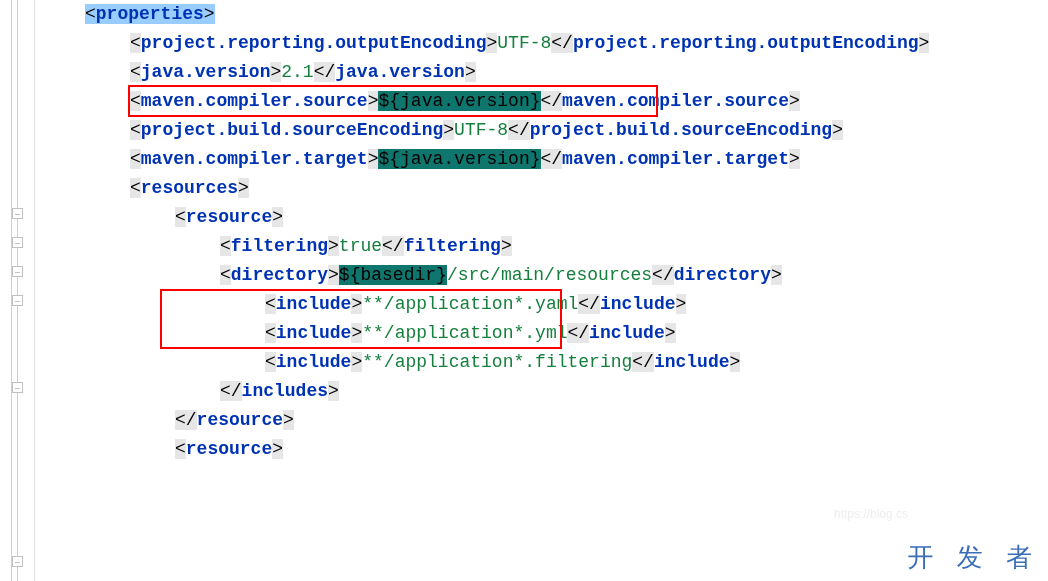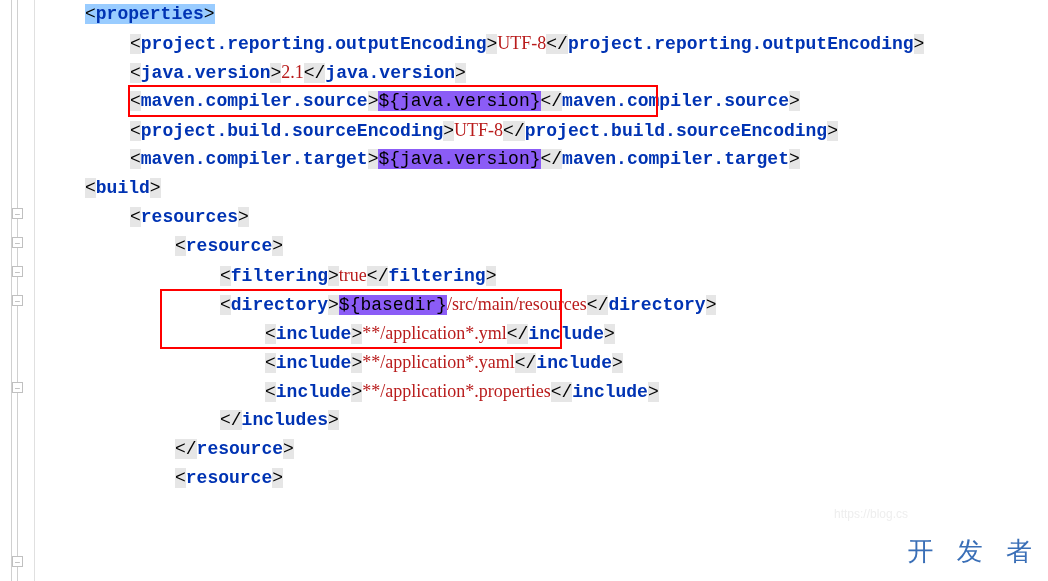--- a/index.html
+++ b/index.html
@@ -60,31 +60,31 @@
       height: 29px;
       white-space: pre;
       padding-left: 5px;
     }
     .line.hl {
       background: #fffce8;
     }
     .tag { color: #0033b3; font-weight: bold; }
     .bracket { color: #000; background: #e6e6e6; }
     .bracket-sel { color: #000; background: #99ccff; }
-    .text { color: #b91c1c; font-family: Liberation Serif, serif; }
-    .expr { color: #000; background: #8b5cf6; }
+    .text { color: #15803d; }
+    .expr { color: #000; background: #0f766e; }
     .red-box {
       position: absolute;
       border: 2px solid #ff0000;
       pointer-events: none;
     }
     .watermark {
       position: absolute;
       right: 8px;
-      bottom: 12px;
+      bottom: 6px;
       text-align: right;
       color: #3a6fb7;
       font-family: sans-serif;
       pointer-events: none;
     }
     .watermark .line1 {
       font-size: 26px;
       letter-spacing: 8px;
       font-weight: 300;
     }
@@ -115,28 +115,27 @@
   <div class="fold-marker" style="top:556px;">—</div>
 </div>
 
 <div class="code-area" id="code-area">
     <div class="line"><span style="display:inline-block;width:45px;"></span><span class="bracket-sel" style="">&lt;</span><span class="tag" style="background:#99ccff;">properties</span><span class="bracket-sel" style="">&gt;</span></div>
     <div class="line"><span style="display:inline-block;width:90px;"></span><span class="bracket" style="">&lt;</span><span class="tag" style="">project.reporting.outputEncoding</span><span class="bracket" style="">&gt;</span><span class="text" style="">UTF-8</span><span class="bracket" style="">&lt;/</span><span class="tag" style="">project.reporting.outputEncoding</span><span class="bracket" style="">&gt;</span></div>
     <div class="line"><span style="display:inline-block;width:90px;"></span><span class="bracket" style="">&lt;</span><span class="tag" style="">java.version</span><span class="bracket" style="">&gt;</span><span class="text" style="">2.1</span><span class="bracket" style="">&lt;/</span><span class="tag" style="">java.version</span><span class="bracket" style="">&gt;</span></div>
     <div class="line"><span style="display:inline-block;width:90px;"></span><span class="bracket" style="">&lt;</span><span class="tag" style="">maven.compiler.source</span><span class="bracket" style="">&gt;</span><span class="expr" style="">${java.version}</span><span class="bracket" style="">&lt;/</span><span class="tag" style="">maven.compiler.source</span><span class="bracket" style="">&gt;</span></div>
     <div class="line"><span style="display:inline-block;width:90px;"></span><span class="bracket" style="">&lt;</span><span class="tag" style="">project.build.sourceEncoding</span><span class="bracket" style="">&gt;</span><span class="text" style="">UTF-8</span><span class="bracket" style="">&lt;/</span><span class="tag" style="">project.build.sourceEncoding</span><span class="bracket" style="">&gt;</span></div>
     <div class="line"><span style="display:inline-block;width:90px;"></span><span class="bracket" style="">&lt;</span><span class="tag" style="">maven.compiler.target</span><span class="bracket" style="">&gt;</span><span class="expr" style="">${java.version}</span><span class="bracket" style="">&lt;/</span><span class="tag" style="">maven.compiler.target</span><span class="bracket" style="">&gt;</span></div>
-    <div class="line"><span style="display:inline-block;width:45px;"></span><span class="bracket" style="">&lt;</span><span class="tag" style="">build</span><span class="bracket" style="">&gt;</span></div>
     <div class="line"><span style="display:inline-block;width:90px;"></span><span class="bracket" style="">&lt;</span><span class="tag" style="">resources</span><span class="bracket" style="">&gt;</span></div>
     <div class="line"><span style="display:inline-block;width:135px;"></span><span class="bracket" style="">&lt;</span><span class="tag" style="">resource</span><span class="bracket" style="">&gt;</span></div>
     <div class="line"><span style="display:inline-block;width:180px;"></span><span class="bracket" style="">&lt;</span><span class="tag" style="">filtering</span><span class="bracket" style="">&gt;</span><span class="text" style="">true</span><span class="bracket" style="">&lt;/</span><span class="tag" style="">filtering</span><span class="bracket" style="">&gt;</span></div>
     <div class="line"><span style="display:inline-block;width:180px;"></span><span class="bracket" style="">&lt;</span><span class="tag" style="">directory</span><span class="bracket" style="">&gt;</span><span class="expr" style="">${basedir}</span><span class="text" style="">/src/main/resources</span><span class="bracket" style="">&lt;/</span><span class="tag" style="">directory</span><span class="bracket" style="">&gt;</span></div>
+    <div class="line"><span style="display:inline-block;width:225px;"></span><span class="bracket" style="">&lt;</span><span class="tag" style="">include</span><span class="bracket" style="">&gt;</span><span class="text" style="">**/application*.yaml</span><span class="bracket" style="">&lt;/</span><span class="tag" style="">include</span><span class="bracket" style="">&gt;</span></div>
     <div class="line"><span style="display:inline-block;width:225px;"></span><span class="bracket" style="">&lt;</span><span class="tag" style="">include</span><span class="bracket" style="">&gt;</span><span class="text" style="">**/application*.yml</span><span class="bracket" style="">&lt;/</span><span class="tag" style="">include</span><span class="bracket" style="">&gt;</span></div>
-    <div class="line"><span style="display:inline-block;width:225px;"></span><span class="bracket" style="">&lt;</span><span class="tag" style="">include</span><span class="bracket" style="">&gt;</span><span class="text" style="">**/application*.yaml</span><span class="bracket" style="">&lt;/</span><span class="tag" style="">include</span><span class="bracket" style="">&gt;</span></div>
-    <div class="line"><span style="display:inline-block;width:225px;"></span><span class="bracket" style="">&lt;</span><span class="tag" style="">include</span><span class="bracket" style="">&gt;</span><span class="text" style="">**/application*.properties</span><span class="bracket" style="">&lt;/</span><span class="tag" style="">include</span><span class="bracket" style="">&gt;</span></div>
+    <div class="line"><span style="display:inline-block;width:225px;"></span><span class="bracket" style="">&lt;</span><span class="tag" style="">include</span><span class="bracket" style="">&gt;</span><span class="text" style="">**/application*.filtering</span><span class="bracket" style="">&lt;/</span><span class="tag" style="">include</span><span class="bracket" style="">&gt;</span></div>
     <div class="line"><span style="display:inline-block;width:180px;"></span><span class="bracket" style="">&lt;/</span><span class="tag" style="">includes</span><span class="bracket" style="">&gt;</span></div>
     <div class="line"><span style="display:inline-block;width:135px;"></span><span class="bracket" style="">&lt;/</span><span class="tag" style="">resource</span><span class="bracket" style="">&gt;</span></div>
     <div class="line"><span style="display:inline-block;width:135px;"></span><span class="bracket" style="">&lt;</span><span class="tag" style="">resource</span><span class="bracket" style="">&gt;</span></div>
   </div>
 
 <div id="boxes">
     <div class="red-box" style="left: 128px; top: 85px; width: 530px; height: 32px;"></div>
     <div class="red-box" style="left: 160px; top: 289px; width: 402px; height: 60px;"></div>
   </div>
 

